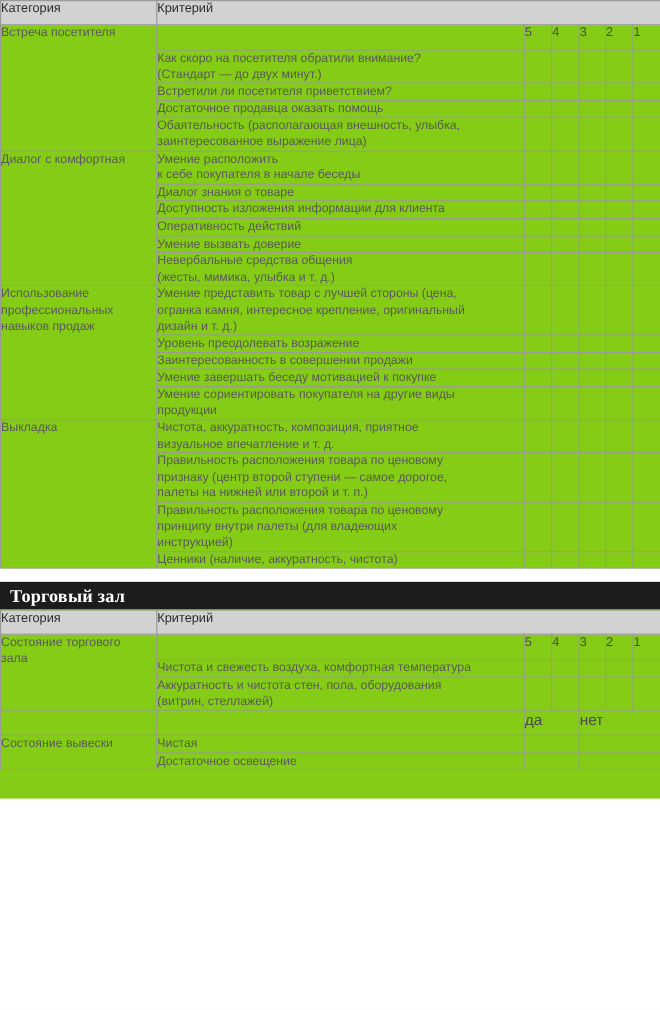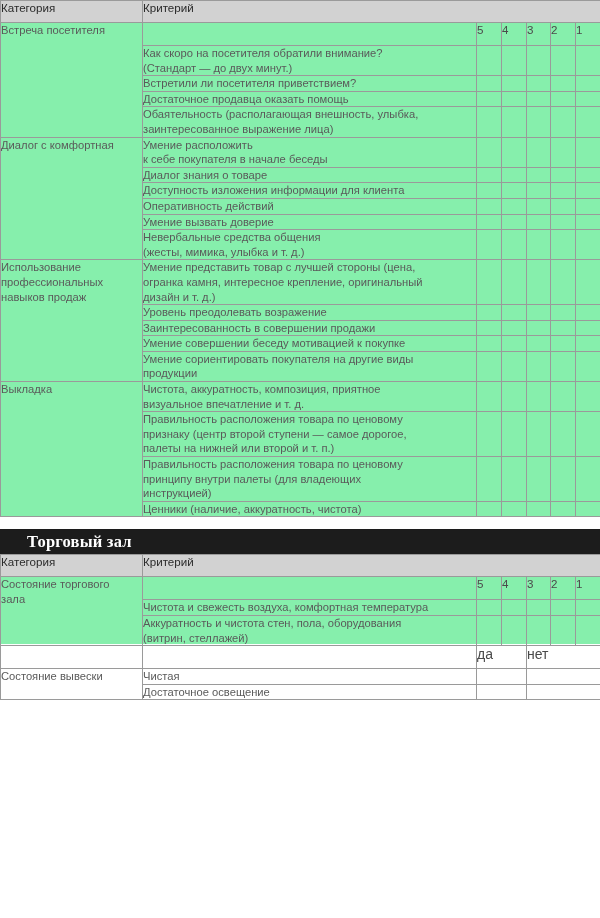--- a/index.html
+++ b/index.html
@@ -9,23 +9,23 @@
   }
   body {
     width: 600px;
     height: 918px;
     font-family: "Liberation Sans", sans-serif;
     color: #595959;
     overflow: hidden;
   }
   .page {
     width: 600px;
-    height: 644px;
+    height: 726px;
     position: relative;
-    background: #86efac;
+    background: #84cc16;
   }
 
   table.grid {
     border-collapse: collapse;
     table-layout: fixed;
     width: 600px;
     font-size: 11.2px;
   }
   table.grid td, table.grid th {
     border: 1px solid #9a9a9a;
@@ -74,21 +74,21 @@
   }
 
   .section-bar {
     background: #1c1c1c;
     color: #ffffff;
     font-family: "Liberation Serif", serif;
     font-weight: bold;
     font-size: 16.5px;
     height: 25px;
     line-height: 25px;
-    padding-left: 27px;
+    padding-left: 9px;
     box-sizing: border-box;
     width: 600px;
     letter-spacing: 0.2px;
   }
   .gap {
     height: 12px;
     width: 600px;
     background: #ffffff;
   }
   .yn {
@@ -229,21 +229,21 @@
         </tr>
         <tr class="sub">
           <td class="crit">Заинтересованность в совершении продажи</td>
           <td class="box"></td>
           <td class="box"></td>
           <td class="box"></td>
           <td class="box"></td>
           <td class="box"></td>
         </tr>
         <tr class="sub">
-          <td class="crit">Умение совершении беседу мотивацией к покупке</td>
+          <td class="crit">Умение завершать беседу мотивацией к покупке</td>
           <td class="box"></td>
           <td class="box"></td>
           <td class="box"></td>
           <td class="box"></td>
           <td class="box"></td>
         </tr>
         <tr class="sub">
           <td class="crit">Умение сориентировать покупателя на другие виды<br>продукции</td>
           <td class="box"></td>
           <td class="box"></td>

